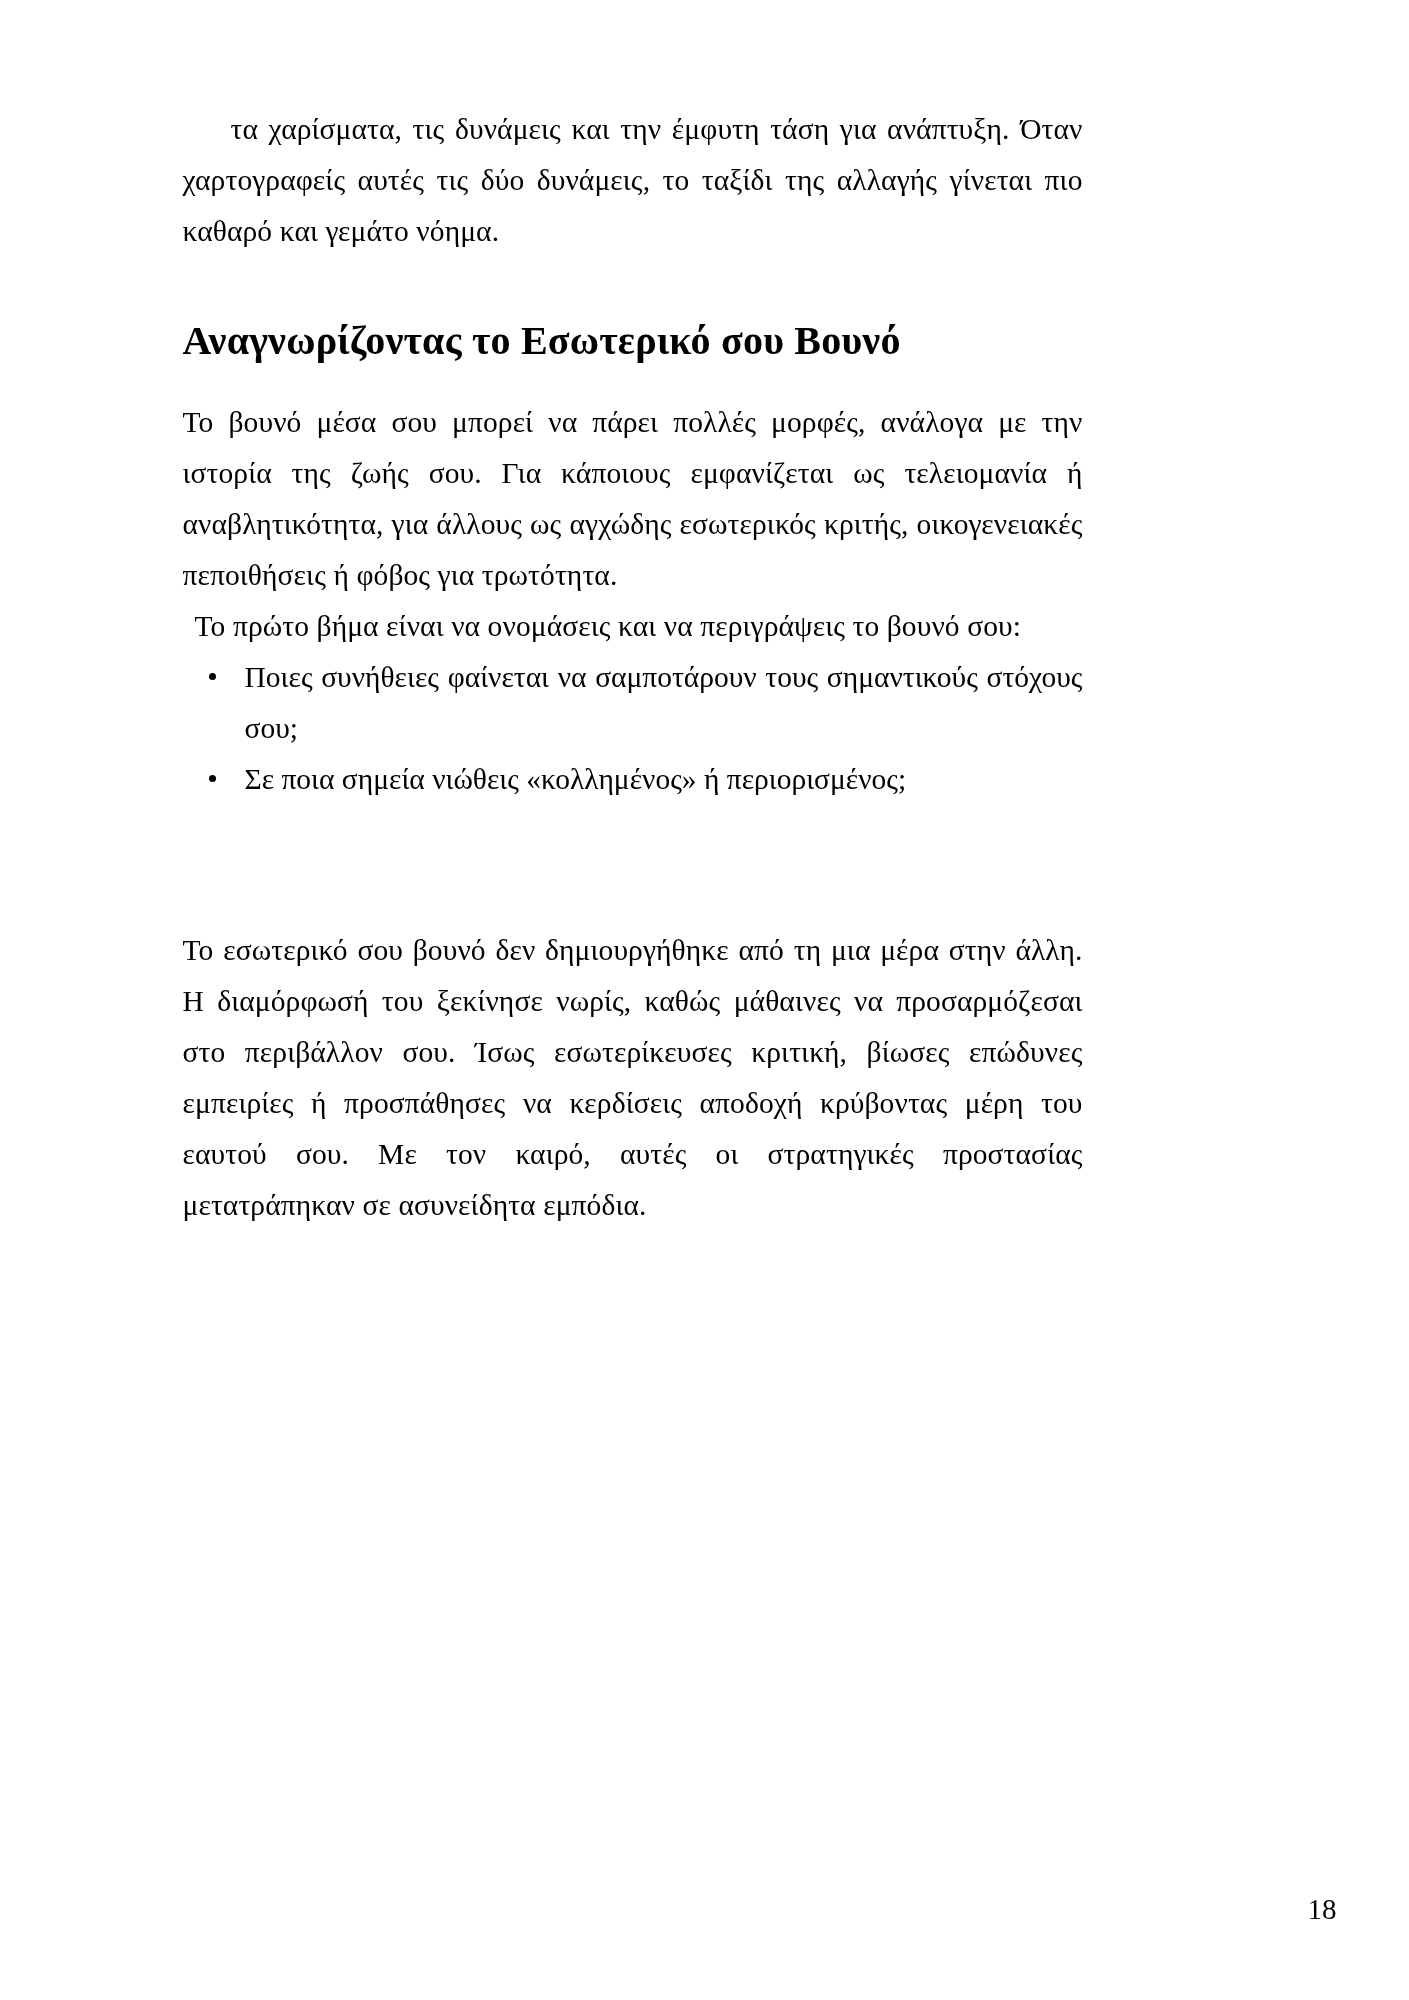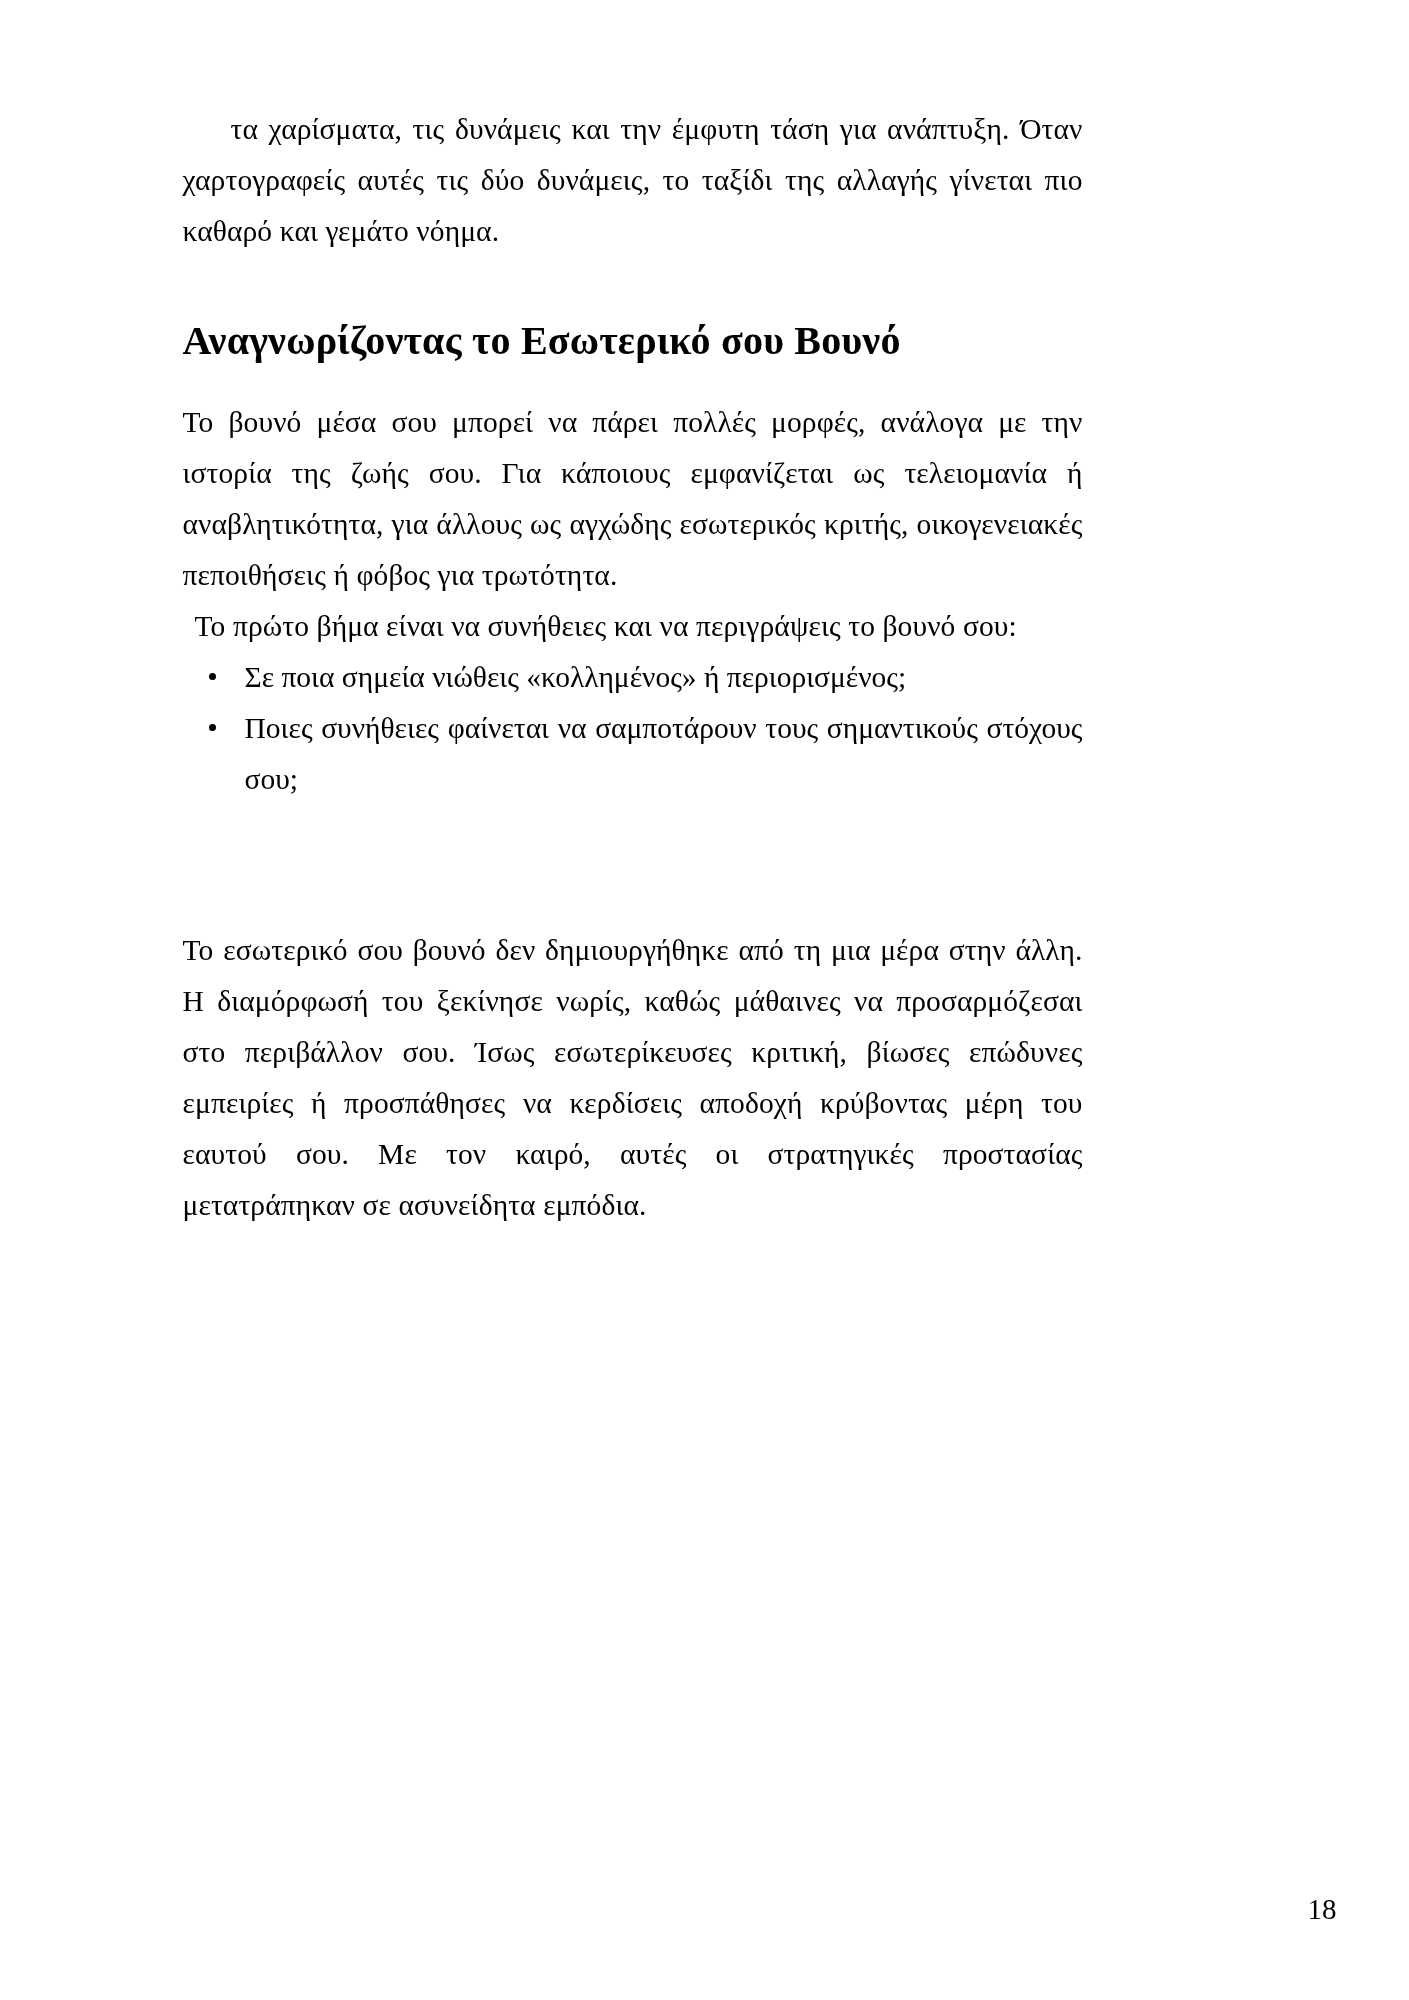--- a/index.html
+++ b/index.html
@@ -94,30 +94,30 @@
     <p class="body first-indent">τα χαρίσματα, τις δυνάμεις και την έμφυτη τάση για ανάπτυξη. Όταν χαρτογραφείς αυτές τις δύο δυνάμεις, το ταξίδι της αλλαγής γίνεται πιο καθαρό και γεμάτο νόημα.</p>
 
     <div class="gap-lg"></div>
 
     <h2 class="heading">Αναγνωρίζοντας το Εσωτερικό σου Βουνό</h2>
 
     <div class="gap-sm"></div>
 
     <p class="body">Το βουνό μέσα σου μπορεί να πάρει πολλές μορφές, ανάλογα με την ιστορία της ζωής σου. Για κάποιους εμφανίζεται ως τελειομανία ή αναβλητικότητα, για άλλους ως αγχώδης εσωτερικός κριτής, οικογενειακές πεποιθήσεις ή φόβος για τρωτότητα.</p>
 
-    <p class="body small-indent">Το πρώτο βήμα είναι να συνήθειες και να περιγράψεις το βουνό σου:</p>
+    <p class="body small-indent">Το πρώτο βήμα είναι να ονομάσεις και να περιγράψεις το βουνό σου:</p>
 
     <ul class="bullets">
       <li>
         <span class="dot"></span>
-        <span>Σε ποια σημεία νιώθεις «κολλημένος» ή περιορισμένος;</span>
+        <span>Ποιες συνήθειες φαίνεται να σαμποτάρουν τους σημαντικούς στόχους σου;</span>
       </li>
       <li>
         <span class="dot"></span>
-        <span>Ποιες συνήθειες φαίνεται να σαμποτάρουν τους σημαντικούς στόχους σου;</span>
+        <span>Σε ποια σημεία νιώθεις «κολλημένος» ή περιορισμένος;</span>
       </li>
     </ul>
 
 
     <div class="gap-xl"></div>
 
 
     <div class="gap-sm"></div>
 
     <p class="body">Το εσωτερικό σου βουνό δεν δημιουργήθηκε από τη μια μέρα στην άλλη. Η διαμόρφωσή του ξεκίνησε νωρίς, καθώς μάθαινες να προσαρμόζεσαι στο περιβάλλον σου. Ίσως εσωτερίκευσες κριτική, βίωσες επώδυνες εμπειρίες ή προσπάθησες να κερδίσεις αποδοχή κρύβοντας μέρη του εαυτού σου. Με τον καιρό, αυτές οι στρατηγικές προστασίας μετατράπηκαν σε ασυνείδητα εμπόδια.</p>

